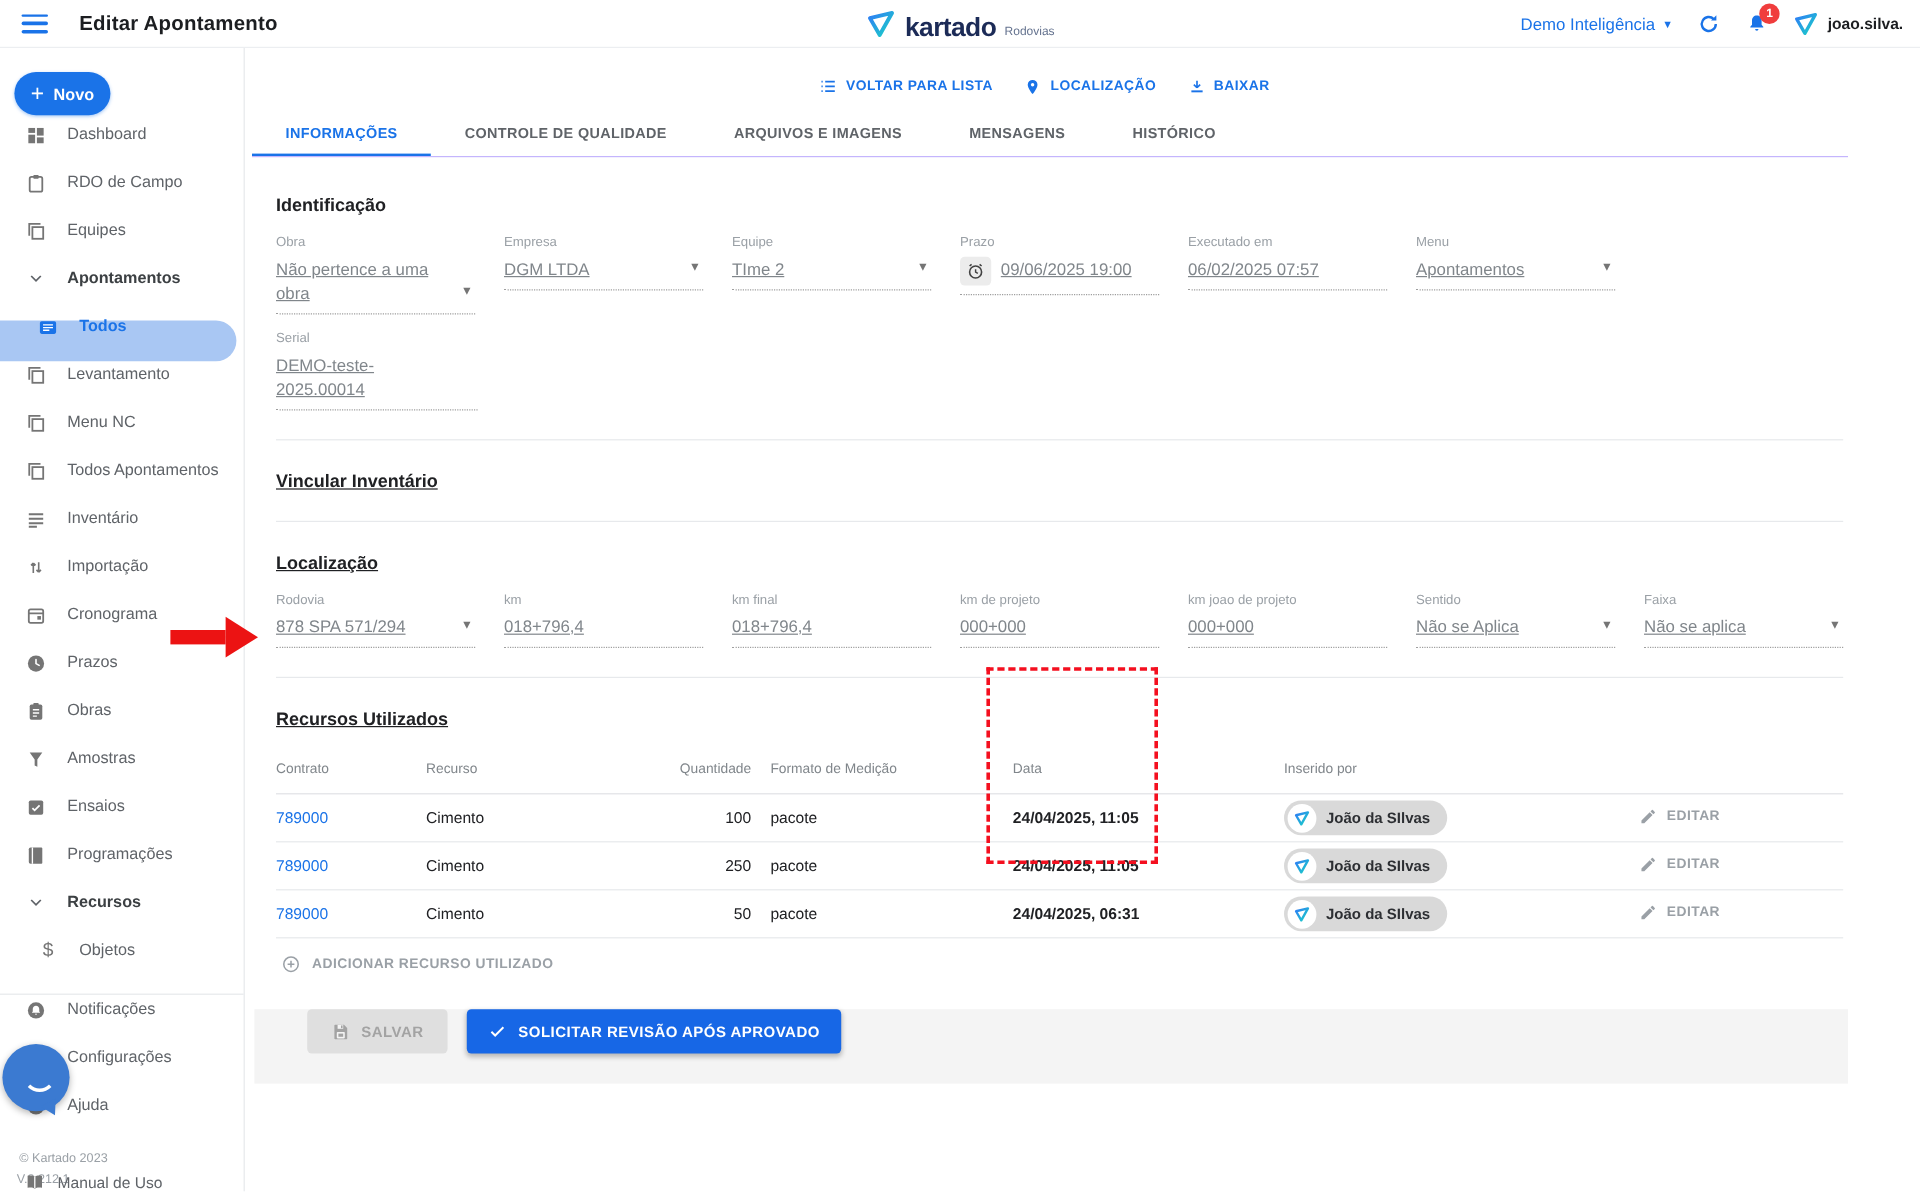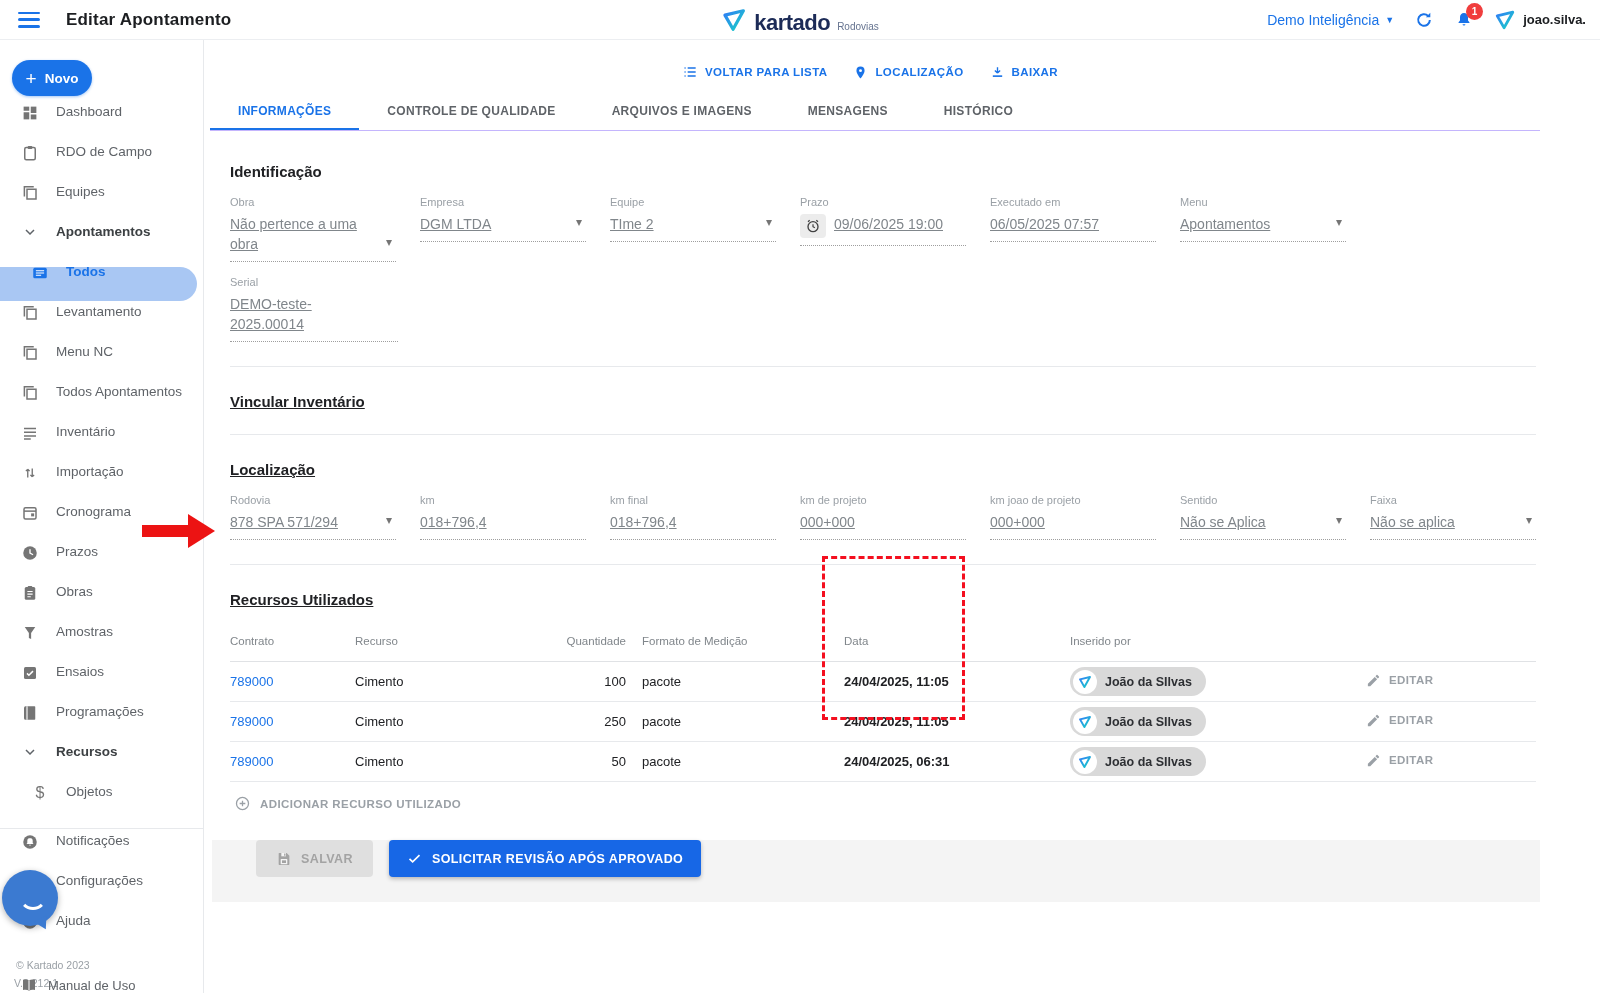--- a/index.html
+++ b/index.html
@@ -501,21 +501,21 @@
                   <circle cx="12" cy="13" r="7.5" stroke-width="2"></circle>
                   <path d="M12 9.5V13l2.8 1.8" stroke-width="1.8"></path>
                   <path d="M4.5 5.5 7 3.5M19.5 5.5 17 3.5" stroke-width="2"></path>
                 </svg>
               </span>
             <span>09/06/2025 19:00</span>
           </div>
         </div>
         <div class="field">
           <div class="flabel">Executado em</div>
-          <div class="fvalue">06/05/2025 07:57</div>
+          <div class="fvalue">06/02/2025 07:57</div>
         </div>
         <div class="field select">
           <div class="flabel">Menu</div>
           <div class="fvalue">Apontamentos</div>
         </div>
       </div>
       <div class="field serial-field">
         <div class="flabel">Serial</div>
         <div class="fvalue">DEMO-teste-2025.00014</div>
       </div>

